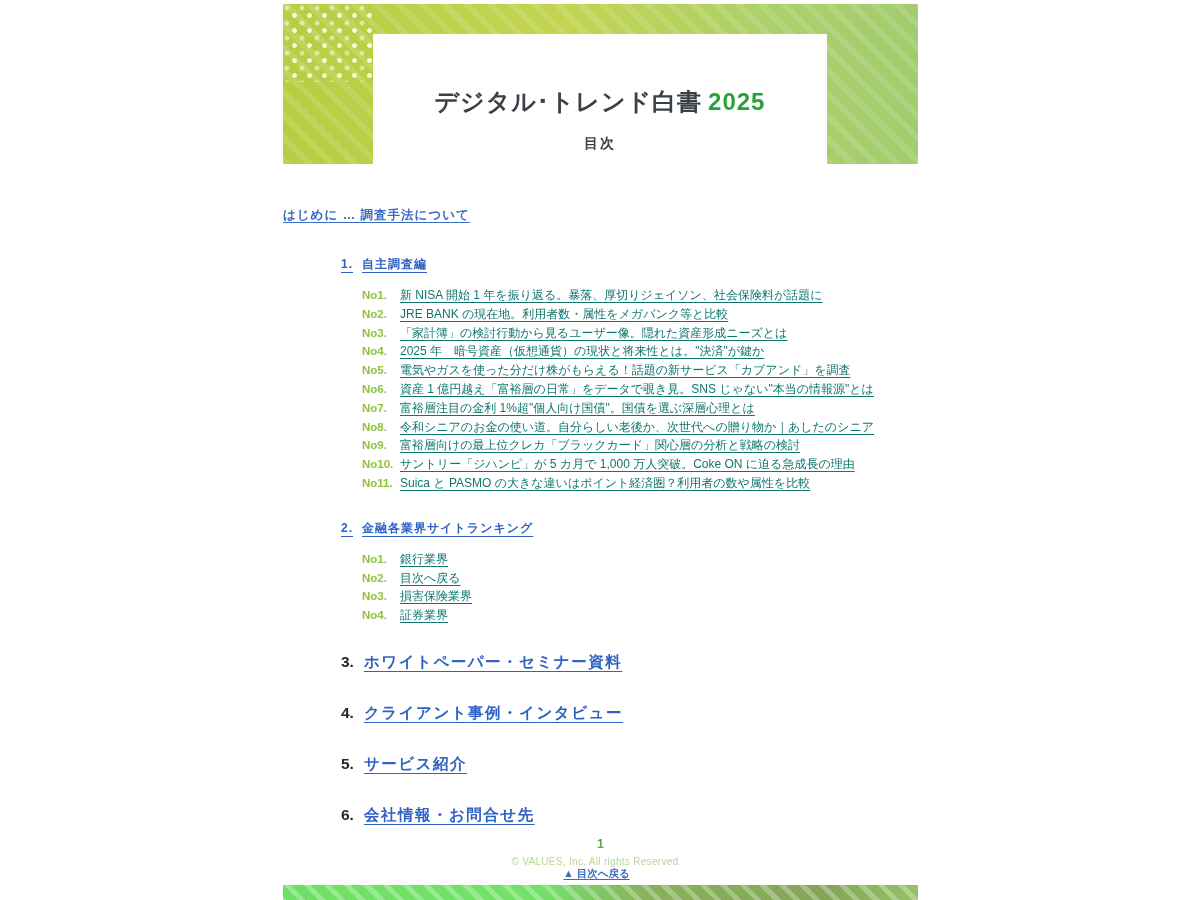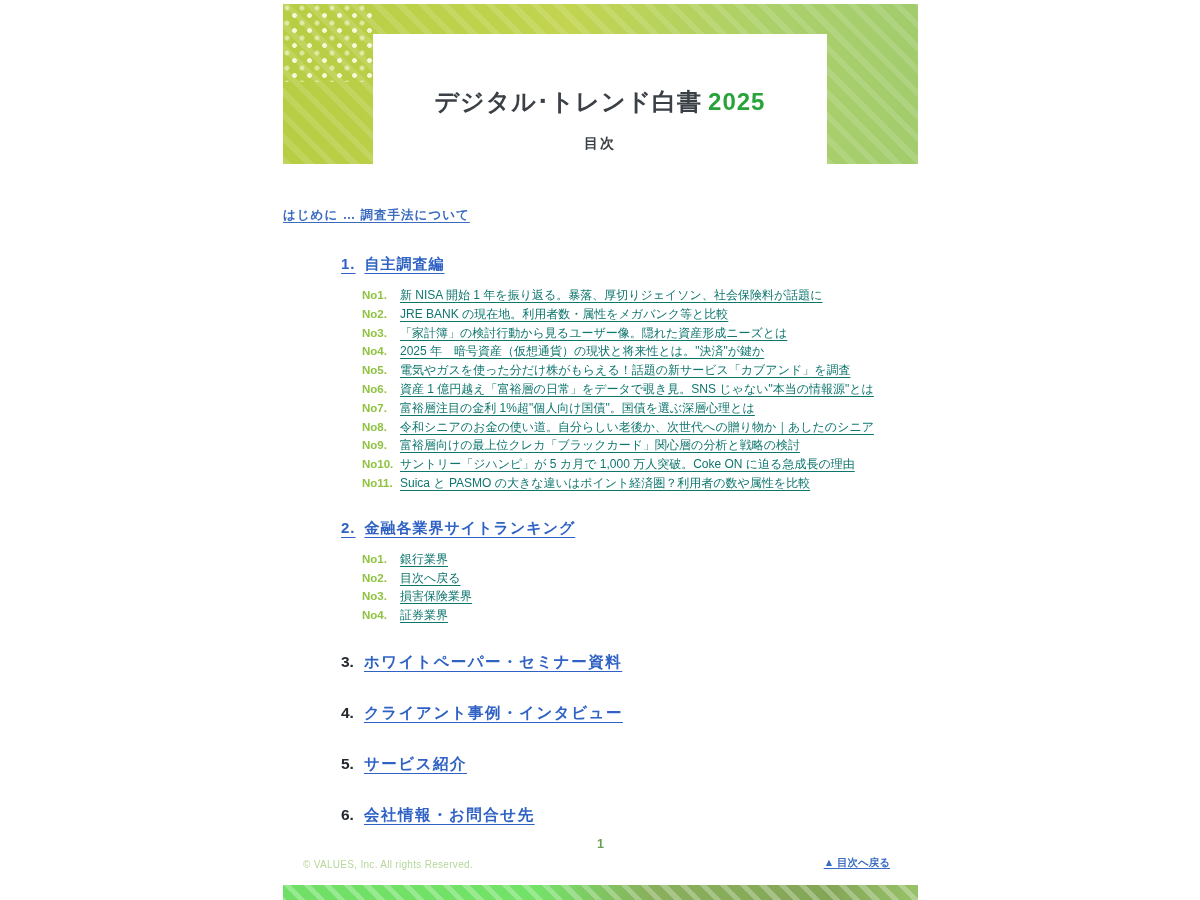--- a/index.html
+++ b/index.html
@@ -32,21 +32,21 @@
   
   .content { position:absolute; left:283px; top:160px; width:635px; }
   a { cursor:pointer; }
   .intro-row { margin-top:41px; }
   .intro-link {
     font-size:12.5px; font-weight:bold; color:#3a6bc1;
     text-decoration:underline; text-underline-offset:3px; letter-spacing:1px;
   }
 
   .section-heading {
-    display:inline-block; margin-left:58px; font-size:15px; font-weight:bold;
+    display:inline-block; margin-left:58px; font-size:12px; font-weight:bold;
     color:#2f62c4; text-decoration:underline; text-underline-offset:4px; letter-spacing:1px;
     line-height:18px;
   }
   .sec-gap1 { margin-top:31px; }
   .sec-gap2 { margin-top:26px; }
   .heading-num { margin-right:9px; }
 
   .item-list { margin-top:13px; padding-left:79px; }
   .toc-item { display:flex; align-items:baseline; line-height:18.8px; }
   .item-no { width:38px; flex:0 0 38px; font-size:11.5px; font-weight:bold; color:#8fc342; }
@@ -61,22 +61,23 @@
   .big-link {
     font-size:15.5px; font-weight:bold; color:#2f62c4;
     text-decoration:underline; text-underline-offset:4px; letter-spacing:1.5px;
   }
 
   .page-num { margin-top:12px; text-align:center; font-size:12.5px; font-weight:bold; color:#69a057; }
 
   
   .footer-row {
     position:absolute; left:283px; top:852px; width:635px;
-    display:flex; justify-content:space-between; align-items:flex-end;
+    display:flex; justify-content:space-between; align-items:center;
     padding:0 28px 0 20px;
+    flex-direction:column;
   }
   .copyright { font-size:10px; color:#b5d79a; letter-spacing:0.3px; }
   .back-link {
     font-size:10.5px; font-weight:bold; color:#3a6bc4;
     text-decoration:underline; text-underline-offset:2px;
   }
   .bottom-bar {
     position:absolute; left:283px; top:881px; width:635px; height:19px;
     background-image:
       repeating-linear-gradient(45deg, rgba(255,255,255,0.28) 0 5px, rgba(255,255,255,0) 5px 14px),

